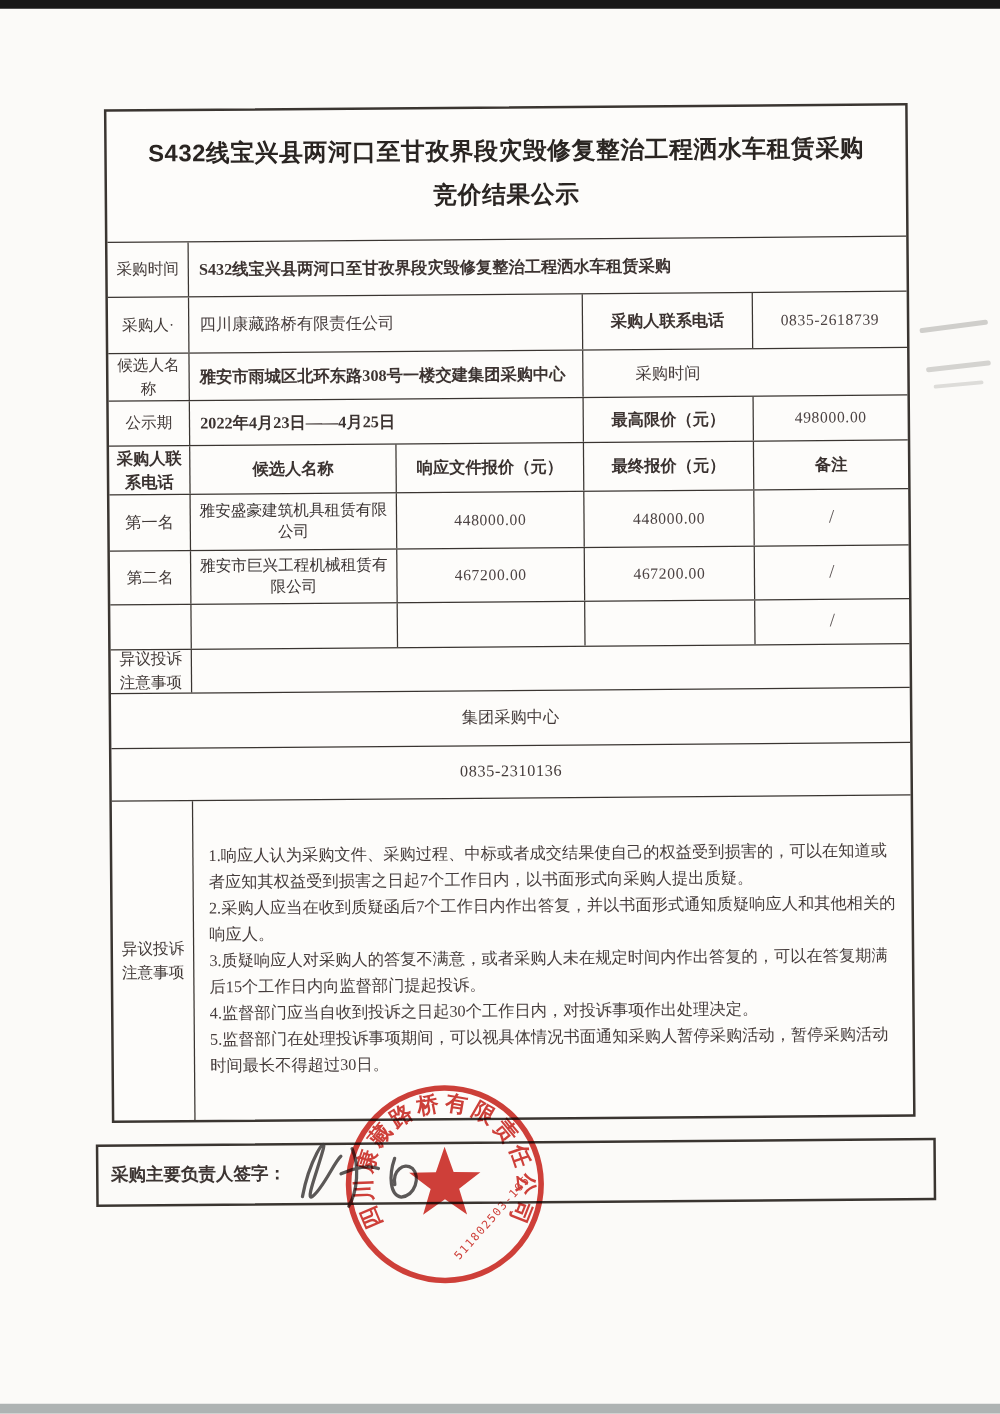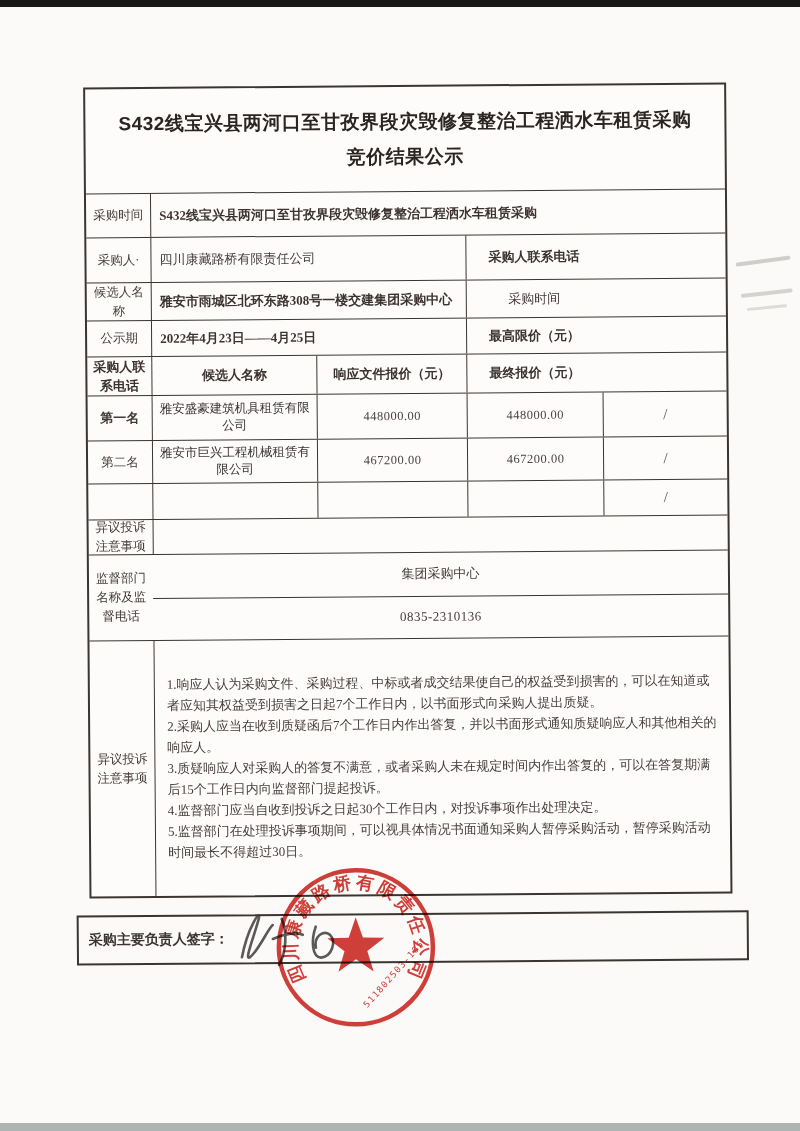--- a/index.html
+++ b/index.html
@@ -36,21 +36,21 @@
   .r-loc{height:38px;}
   .r-pub{height:36px;}
   .r-chead{height:39px;font-weight:bold;}
   .r-chead .cell{font-size:13px;color:#3a3230;}
   .r-c1{height:45px;}
   .r-c2{height:43px;}
   .r-c3{height:36px;}
   .r-other{height:35px;}
   .r-sup{height:86px;}
   .r-comp{height:256px;}
-  .rank1{font-weight:bold;font-size:13px;}
+  .rank1{font-weight:normal;font-size:13px;}
   .rank2{font-size:12.5px;}
   .cname{font-size:12.5px;line-height:1.35;padding:2px 6px;}
   .sup-content{display:flex;flex-direction:column;}
   .sup-cell{flex:1 1 50%;display:flex;align-items:center;justify-content:center;font-size:13px;color:#443b3a;box-sizing:border-box;}
   .sup-cell + .sup-cell{border-top:1px solid #3a3531;}
   .comp-content{display:flex;align-items:center;padding:10px 12px;}
   .comp-text{font-size:13px;line-height:1.62;color:#463d3c;text-align:left;}
 
   .sig-box{position:absolute;left:73px;top:913px;width:672px;height:50px;border:2px solid #3a3531;box-sizing:border-box;display:flex;align-items:center;padding-left:10px;background:transparent;}
   .sig-label{font-size:14px;font-weight:600;color:#3c3432;}
@@ -82,39 +82,42 @@
 
     <div class="t-row r-project">
       <div class="cell w-label">采购时间</div>
       <div class="cell flex1 left v v6">S432线宝兴县两河口至甘孜界段灾毁修复整治工程洒水车租赁采购</div>
     </div>
 
     <div class="t-row r-buyer">
       <div class="cell w-label">采购人·</div>
       <div class="cell left v" style="width:315px;flex:0 0 315px;">四川康藏路桥有限责任公司</div>
       <div class="cell w-c3 v v6">采购人联系电话</div>
+      <div class="cell flex1 num">0835-2618739</div>
     </div>
 
     <div class="t-row r-loc">
       <div class="cell w-label">候选人名称</div>
       <div class="cell left v v6" style="width:315px;flex:0 0 315px;">雅安市雨城区北环东路308号一楼交建集团采购中心</div>
       <div class="cell w-c3 v">采购时间</div>
     </div>
 
     <div class="t-row r-pub">
       <div class="cell w-label">公示期</div>
       <div class="cell left v v6" style="width:315px;flex:0 0 315px;">2022年4月23日——4月25日</div>
       <div class="cell w-c3 v v6">最高限价（元）</div>
+      <div class="cell flex1 num">498000.00</div>
     </div>
 
     <div class="t-row r-chead">
       <div class="cell w-label">采购人联系电话</div>
       <div class="cell w-c1">候选人名称</div>
       <div class="cell w-c2">响应文件报价（元）</div>
       <div class="cell w-c3">最终报价（元）</div>
+      <div class="cell flex1">备注</div>
     </div>
 
     <div class="t-row r-c1">
       <div class="cell w-label rank1">第一名</div>
       <div class="cell w-c1 cname">雅安盛豪建筑机具租赁有限公司</div>
       <div class="cell w-c2 num">448000.00</div>
       <div class="cell w-c3 num">448000.00</div>
       <div class="cell flex1 slash">/</div>
     </div>
 
@@ -133,21 +136,20 @@
       <div class="cell w-c3"></div>
       <div class="cell flex1 slash">/</div>
     </div>
 
     <div class="t-row r-other">
       <div class="cell w-label">异议投诉注意事项</div>
       <div class="cell flex1 v"></div>
     </div>
 
     <div class="t-row r-sup">
-      <div class="cell w-label">监督部门名称及监督电话</div>
       <div class="sup-content flex1">
         <div class="sup-cell">集团采购中心</div>
         <div class="sup-cell num">0835-2310136</div>
       </div>
     </div>
 
     <div class="t-row r-comp">
       <div class="cell w-label">异议投诉注意事项</div>
       <div class="comp-content flex1" style="border-left:1px solid #3a3531;box-sizing:border-box;">
         <div class="comp-text">

